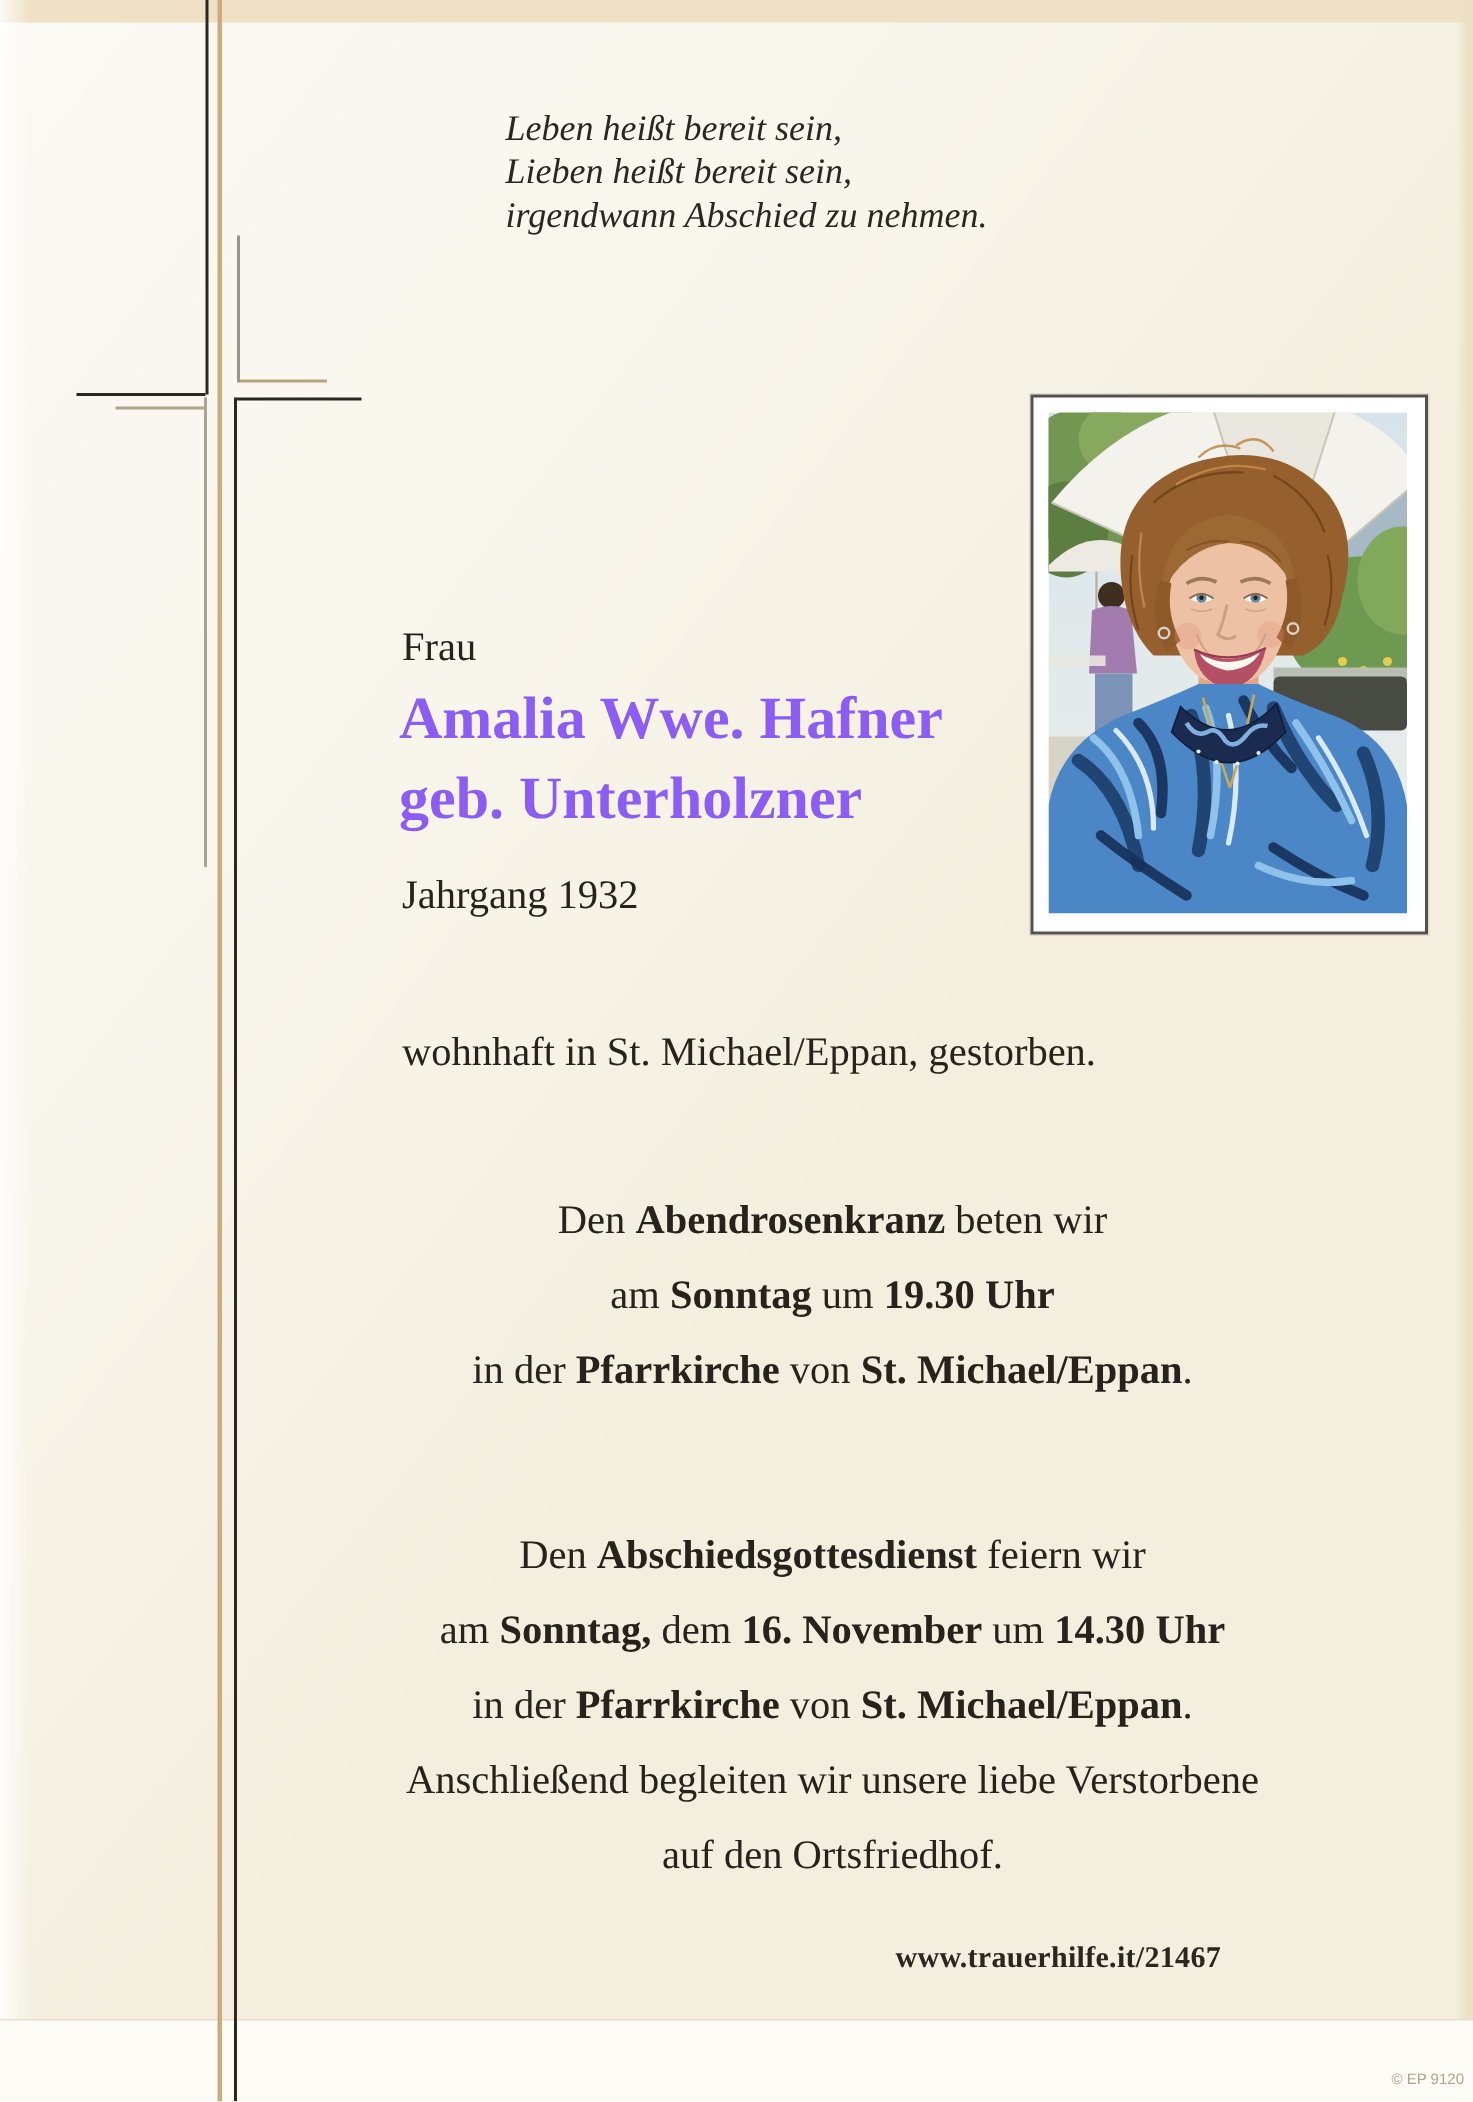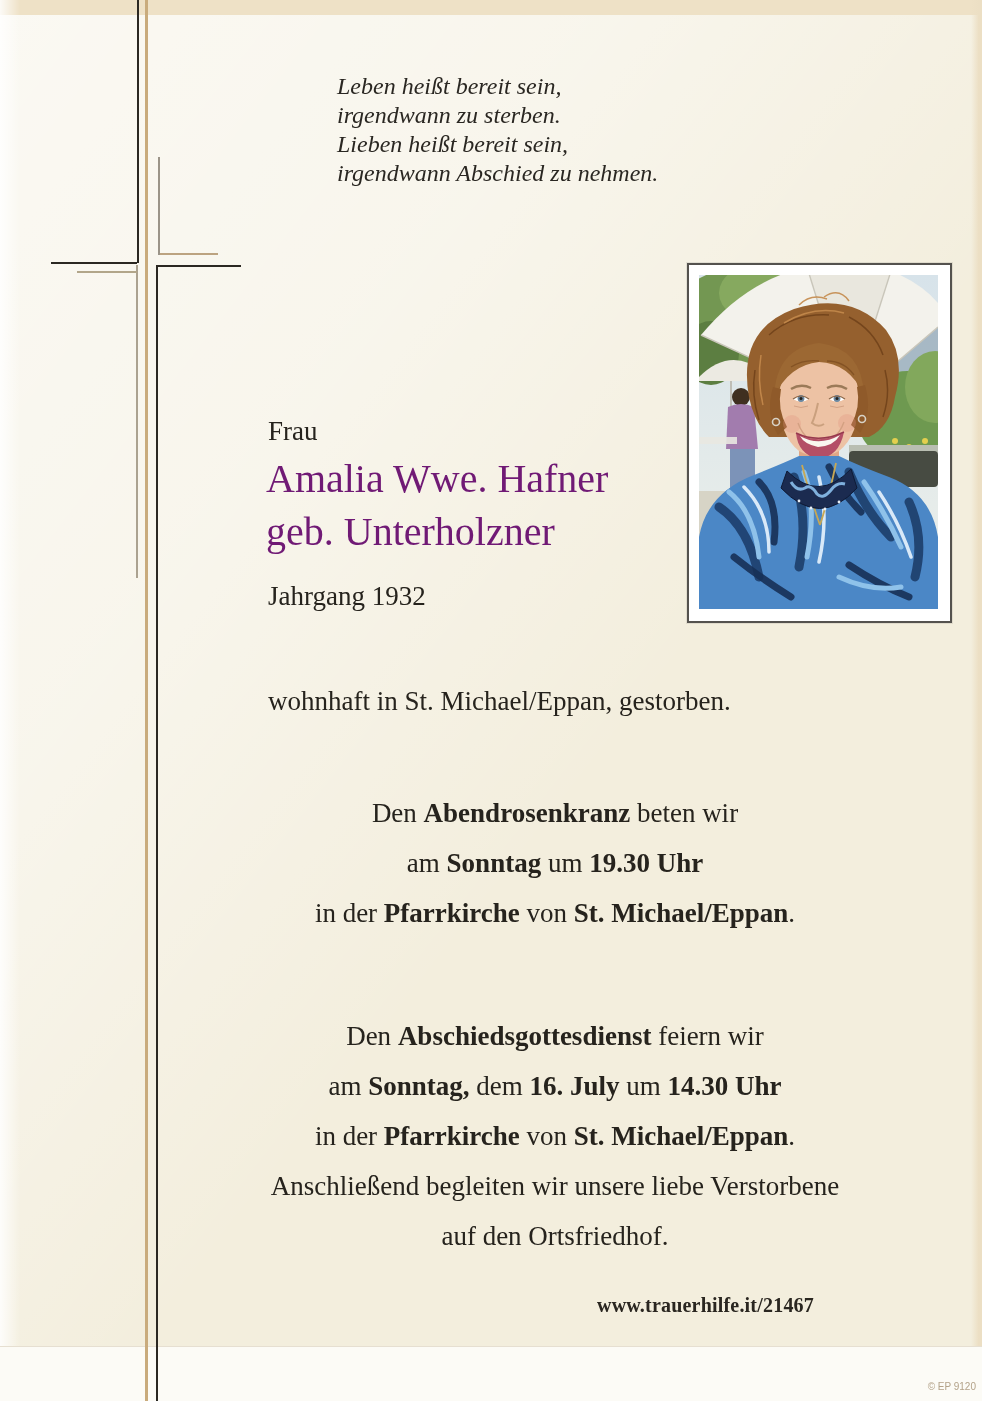--- a/index.html
+++ b/index.html
@@ -29,21 +29,21 @@
   .h-black-left{left:51px;top:262px;width:86px;height:2px;background:#2b2822;}
   .h-black-right{left:158px;top:265px;width:83px;height:2px;background:#2b2822;}
   .h-gold-right{left:160px;top:253px;width:58px;height:2px;background:#bca380;}
   .h-tan-left{left:77px;top:271px;width:60px;height:2px;background:#b2a68a;}
 
   
   .abs{position:absolute;}
   .quote{left:337px;top:72px;font-style:italic;font-size:24px;line-height:29px;color:#2a2722;}
   .intro{left:337px;top:252px;font-size:28px;line-height:38px;}
   .salutation{left:268px;top:416px;font-size:27px;}
-  .name{left:266px;top:452px;font-size:40px;line-height:53px;font-weight:normal;color:#701a75;}
+  .name{left:266px;top:452px;font-size:40px;line-height:53px;font-weight:bold;color:#8b5cf6;}
   .jahrgang{left:268px;top:581px;font-size:27px;}
   .residence{left:268px;top:661px;font-size:27px;margin-top:25px;}
   .block-center{left:120px;width:870px;text-align:center;font-size:27px;line-height:50px;}
   .rosary{top:788px;}
   .funeral{top:1011px;}
   .b{font-weight:bold;}
   .website{left:597px;top:1294px;font-size:20px;letter-spacing:0.2px;color:#2a2620;font-weight:bold;}
   .print-code{right:6px;top:1381px;font-size:10px;color:#b3a289;font-family:"Liberation Sans","DejaVu Sans",sans-serif;margin-left:30px;}
 
   
@@ -72,21 +72,20 @@
     <div class="ln v-gray-upper"></div>
     <div class="ln v-gray-lower"></div>
     <div class="ln h-black-left"></div>
     <div class="ln h-black-right"></div>
     <div class="ln h-gold-right"></div>
     <div class="ln h-tan-left"></div>
   </div>
 
   <div class="abs quote">
     <div>Leben heißt bereit sein,</div>
-    <div>irgendwann zu sterben.</div>
     <div>Lieben heißt bereit sein,</div>
     <div>irgendwann Abschied zu nehmen.</div>
   </div>
 
 
   <div class="abs salutation">Frau</div>
 
   <div class="abs name">
     <div>Amalia Wwe. Hafner</div>
     <div>geb. Unterholzner</div>
@@ -96,21 +95,21 @@
   <div class="abs residence">wohnhaft in St. Michael/Eppan, gestorben.</div>
 
   <div class="abs block-center rosary">
     <div><span>Den </span><span class="b">Abendrosenkranz</span><span> beten wir</span></div>
     <div><span>am </span><span class="b">Sonntag</span><span> um </span><span class="b">19.30 Uhr</span></div>
     <div><span>in der </span><span class="b">Pfarrkirche</span><span> von </span><span class="b">St. Michael/Eppan</span><span>.</span></div>
   </div>
 
   <div class="abs block-center funeral">
     <div><span>Den </span><span class="b">Abschiedsgottesdienst</span><span> feiern wir</span></div>
-    <div><span>am </span><span class="b">Sonntag,</span><span> dem </span><span class="b">16. July</span><span> um </span><span class="b">14.30 Uhr</span></div>
+    <div><span>am </span><span class="b">Sonntag,</span><span> dem </span><span class="b">16. November</span><span> um </span><span class="b">14.30 Uhr</span></div>
     <div><span>in der </span><span class="b">Pfarrkirche</span><span> von </span><span class="b">St. Michael/Eppan</span><span>.</span></div>
     <div><span>Anschließend begleiten wir unsere liebe Verstorbene</span></div>
     <div><span>auf den Ortsfriedhof.</span></div>
   </div>
 
   <div class="abs website">www.trauerhilfe.it/21467</div>
   <div class="abs print-code">© EP 9120</div>
 
   <div class="photo-frame">
     <svg viewBox="0 0 239 334" xmlns="http://www.w3.org/2000/svg">

